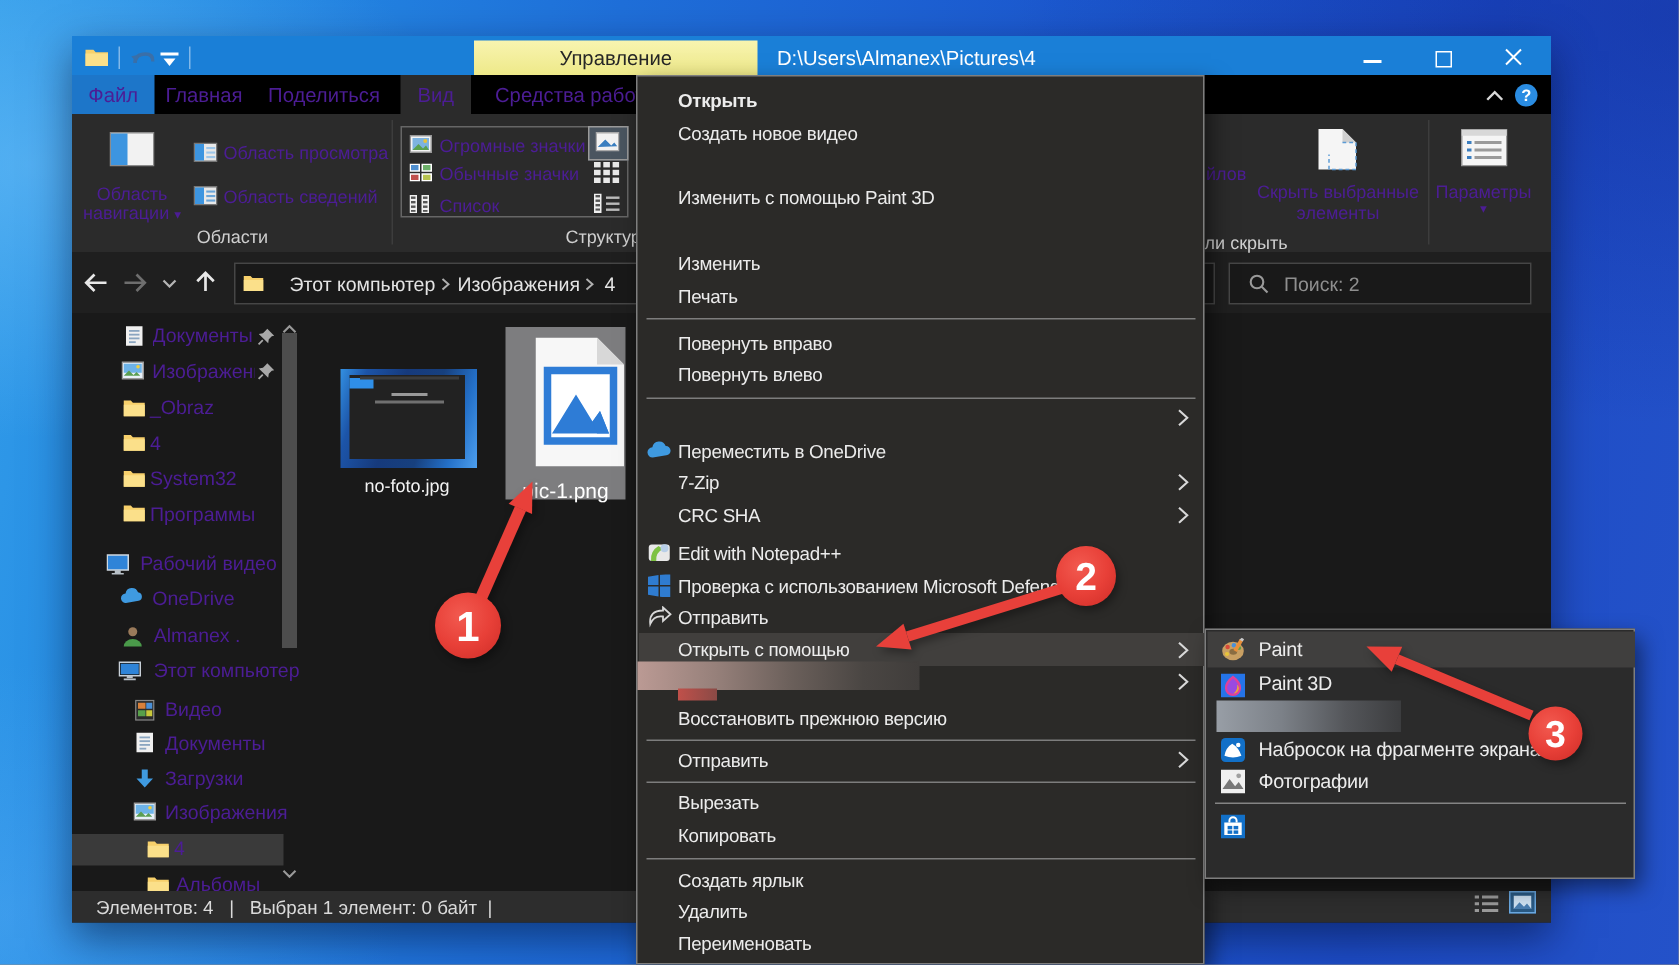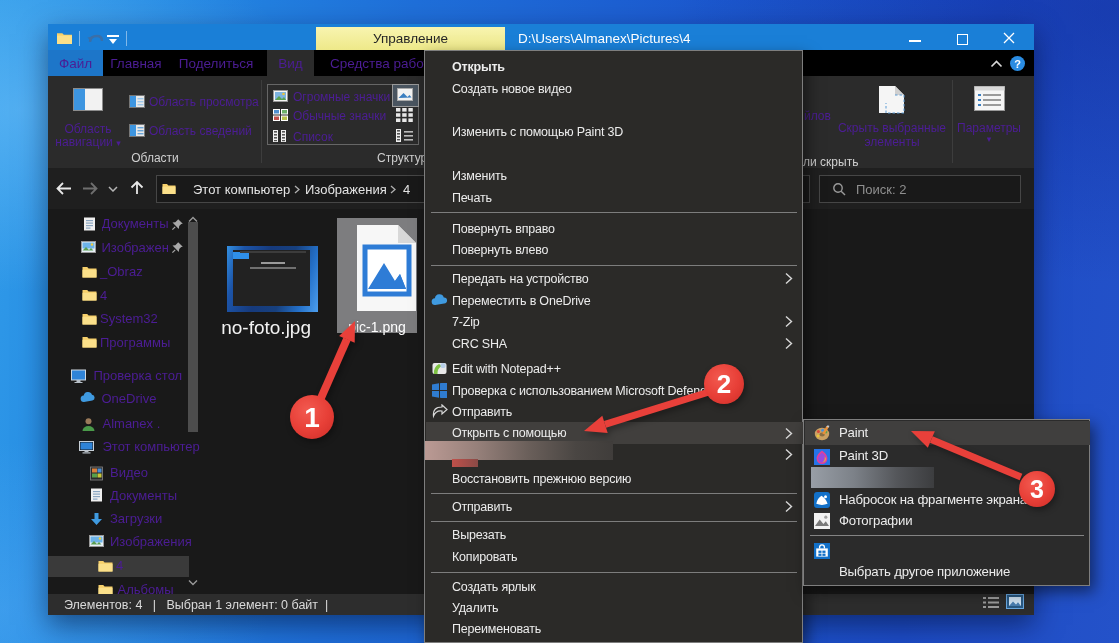--- a/index.html
+++ b/index.html
@@ -328,21 +328,21 @@
       <use href="#fold"></use>
     </svg>
   <div class="tx" style="left:100px;top:311px;font-size:13px;height:16px;line-height:16px">System32</div>
   <svg class="abs" style="left:82px;top:335.0px" width="15" height="15">
       <use href="#fold"></use>
     </svg>
   <div class="tx" style="left:100px;top:334.5px;font-size:13px;height:16px;line-height:16px">Программы</div>
   <svg class="abs" style="left:71px;top:368.5px" width="15" height="15">
       <use href="#idesk"></use>
     </svg>
-  <div class="tx" style="left:93.5px;top:368px;font-size:13px;height:16px;line-height:16px">Проверка стол</div>
+  <div class="tx" style="left:93.5px;top:368px;font-size:13px;height:16px;line-height:16px">Рабочий видео</div>
   <svg class="abs" style="left:80px;top:391.0px" width="15" height="15">
       <use href="#icloud"></use>
     </svg>
   <div class="tx" style="left:101.5px;top:390.5px;font-size:13px;height:16px;line-height:16px">OneDrive</div>
   <svg class="abs" style="left:80.5px;top:416.5px" width="15" height="15">
       <use href="#iperson"></use>
     </svg>
   <div class="tx" style="left:102.5px;top:416px;font-size:13px;height:16px;line-height:16px">Almanex .</div>
   <svg class="abs" style="left:79px;top:439.5px" width="15" height="15">
       <use href="#ipc"></use>
@@ -382,21 +382,21 @@
     </svg>
 </div>
 <div id="file-items">
 
   <div class="abs" style="left:227px;top:246px;width:91px;height:66px;background:linear-gradient(108deg,#3390e2 0%,#1c54a8 16%,#163a7c 40%,#17407e 62%,#2470c8 82%,#4d9fee 100%);"></div>
   <div class="abs" style="left:233px;top:250px;width:77px;height:56px;background:#222"></div>
   <div class="abs" style="left:233px;top:252px;width:16px;height:7px;background:#2f8fe8"></div>
   <div class="abs" style="left:240px;top:251px;width:66px;height:1.5px;background:#3c3c3c"></div>
   <div class="abs" style="left:261px;top:262px;width:24px;height:2px;background:#9a9a9a"></div>
   <div class="abs" style="left:250px;top:267px;width:46px;height:2px;background:#707070"></div>
-  <div class="tx" style="left:220px;top:317px;width:91px;text-align:right;font-size:19px;color:#f2f2f2">no-foto.jpg</div>
+  <div class="tx" style="left:243px;top:317px;width:91px;text-align:left;font-size:12px;color:#f2f2f2">no-foto.jpg</div>
 
   <div class="abs" style="left:337px;top:218px;width:80px;height:115px;background:#7d7d7f"></div>
   <svg class="abs" style="left:357px;top:225px" width="59" height="86" viewBox="0 0 59 86">
     <path d="M0 0 L41 0 L59 18 L59 86 L0 86 Z" fill="#f7f7f7"></path>
     <path d="M41 0 L41 18 L59 18 Z" fill="#d8d8d8"></path>
     <rect x="8" y="22" width="44" height="47" fill="#fff" stroke="#2e7cd6" stroke-width="5"></rect>
     <path d="M11 64 L27 38 L38 56 L43 49 L49 64 Z" fill="#2e7cd6"></path>
     <path d="M38 56 l5 -7 l6 15 l-8 0 z" fill="#2e7cd6"></path>
   </svg>
   <div class="tx" style="left:337px;top:319px;width:80px;text-align:center;font-size:14px;color:#fff">pic-1.png</div>
@@ -424,21 +424,20 @@
 <div class="menu" id="ctxmenu" style="left:424px;top:50px;width:379px;height:593px;z-index:10">
   <div class="mi" style="top:5px;font-weight:bold">Открыть</div>
   <div class="mi" style="top:27px">Создать новое видео</div>
   <div class="mi" style="top:70px">Изменить с помощью Paint 3D</div>
   <div class="mi" style="top:114px">Изменить</div>
   <div class="mi" style="top:135.5px">Печать</div>
   <div class="sep" style="top:161px"></div>
   <div class="mi" style="top:166.5px">Повернуть вправо</div>
   <div class="mi" style="top:188px">Повернуть влево</div>
   <div class="sep" style="top:213.5px"></div>
-  <div class="mi" style="top:216.5px">Передать на устройство</div>
   <svg class="chev" style="top:221px" width="8" height="13" viewBox="0 0 8 13">
       <path d="M1 1.5 L6.5 6.5 L1 11.5" fill="none" stroke="#d8d8d8" stroke-width="1.4"></path>
     </svg>
   <svg class="abs" style="left:6px;top:243px" width="17" height="12" viewBox="0 0 17 12">
       <path d="M4.2 11 a3.4 3.4 0 0 1 -0.3 -6.8 a4.6 4.6 0 0 1 8.9 -0.8 a3 3 0 0 1 0.4 6.1 z" fill="#3f9ae0"></path>
     </svg>
   <div class="mi" style="top:238.5px">Переместить в OneDrive</div>
   <div class="mi" style="top:259.5px">7-Zip</div>
   <svg class="chev" style="top:264px" width="8" height="13" viewBox="0 0 8 13">
       <path d="M1 1.5 L6.5 6.5 L1 11.5" fill="none" stroke="#d8d8d8" stroke-width="1.4"></path>
@@ -525,21 +524,20 @@
     <rect width="16" height="16" fill="#1270c8"></rect>
     <path d="M2.2 5.4 h11.6 v8.2 h-11.6 z" fill="#fff"></path>
     <path d="M5.6 5.4 v-1.2 a2.4 2.4 0 0 1 4.8 0 v1.2" fill="none" stroke="#fff" stroke-width="1.3"></path>
     <g fill="#1270c8">
         <rect x="4.4" y="7.6" width="3.1" height="2.3"></rect>
         <rect x="8.4" y="7.6" width="3.1" height="2.3"></rect>
         <rect x="4.4" y="10.6" width="3.1" height="2.3"></rect>
         <rect x="8.4" y="10.6" width="3.1" height="2.3"></rect>
       </g>
   </svg>
-  <div class="mi" style="left:35px;top:141px;font-size:13.2px;letter-spacing:-0.2px">Выбрать другое приложение</div>
 </div>
 
 <svg class="abs" style="left:0;top:0;z-index:50" width="1119" height="643" viewBox="0 0 1119 643">
   <defs>
     <radialGradient id="redg" cx="40%" cy="35%" r="75%">
       <stop offset="0%" stop-color="#f25a50"></stop>
         <stop offset="60%" stop-color="#e84038"></stop>
         <stop offset="100%" stop-color="#d6322c"></stop>
     </radialGradient>
   </defs>

